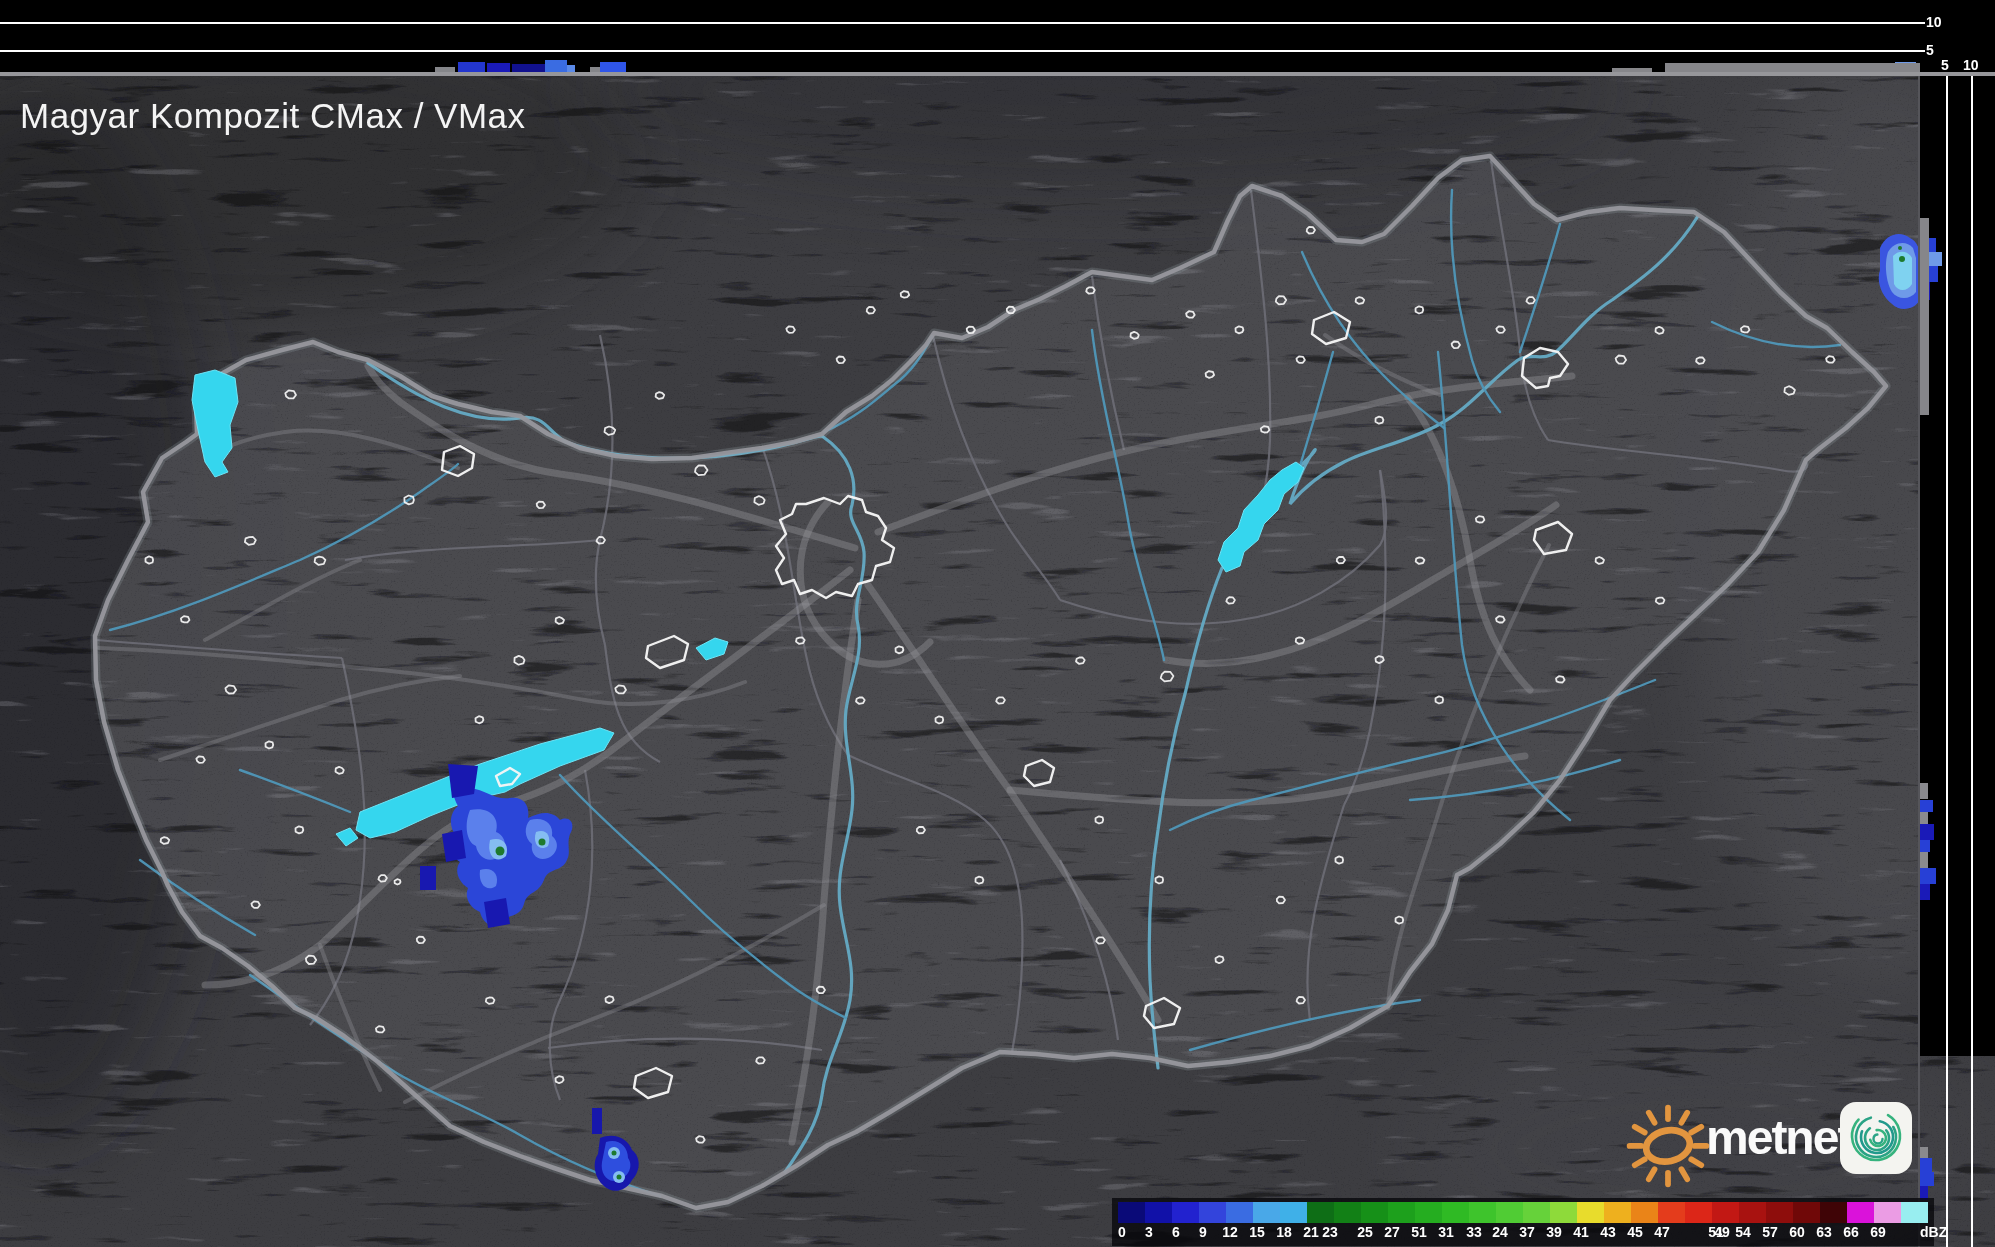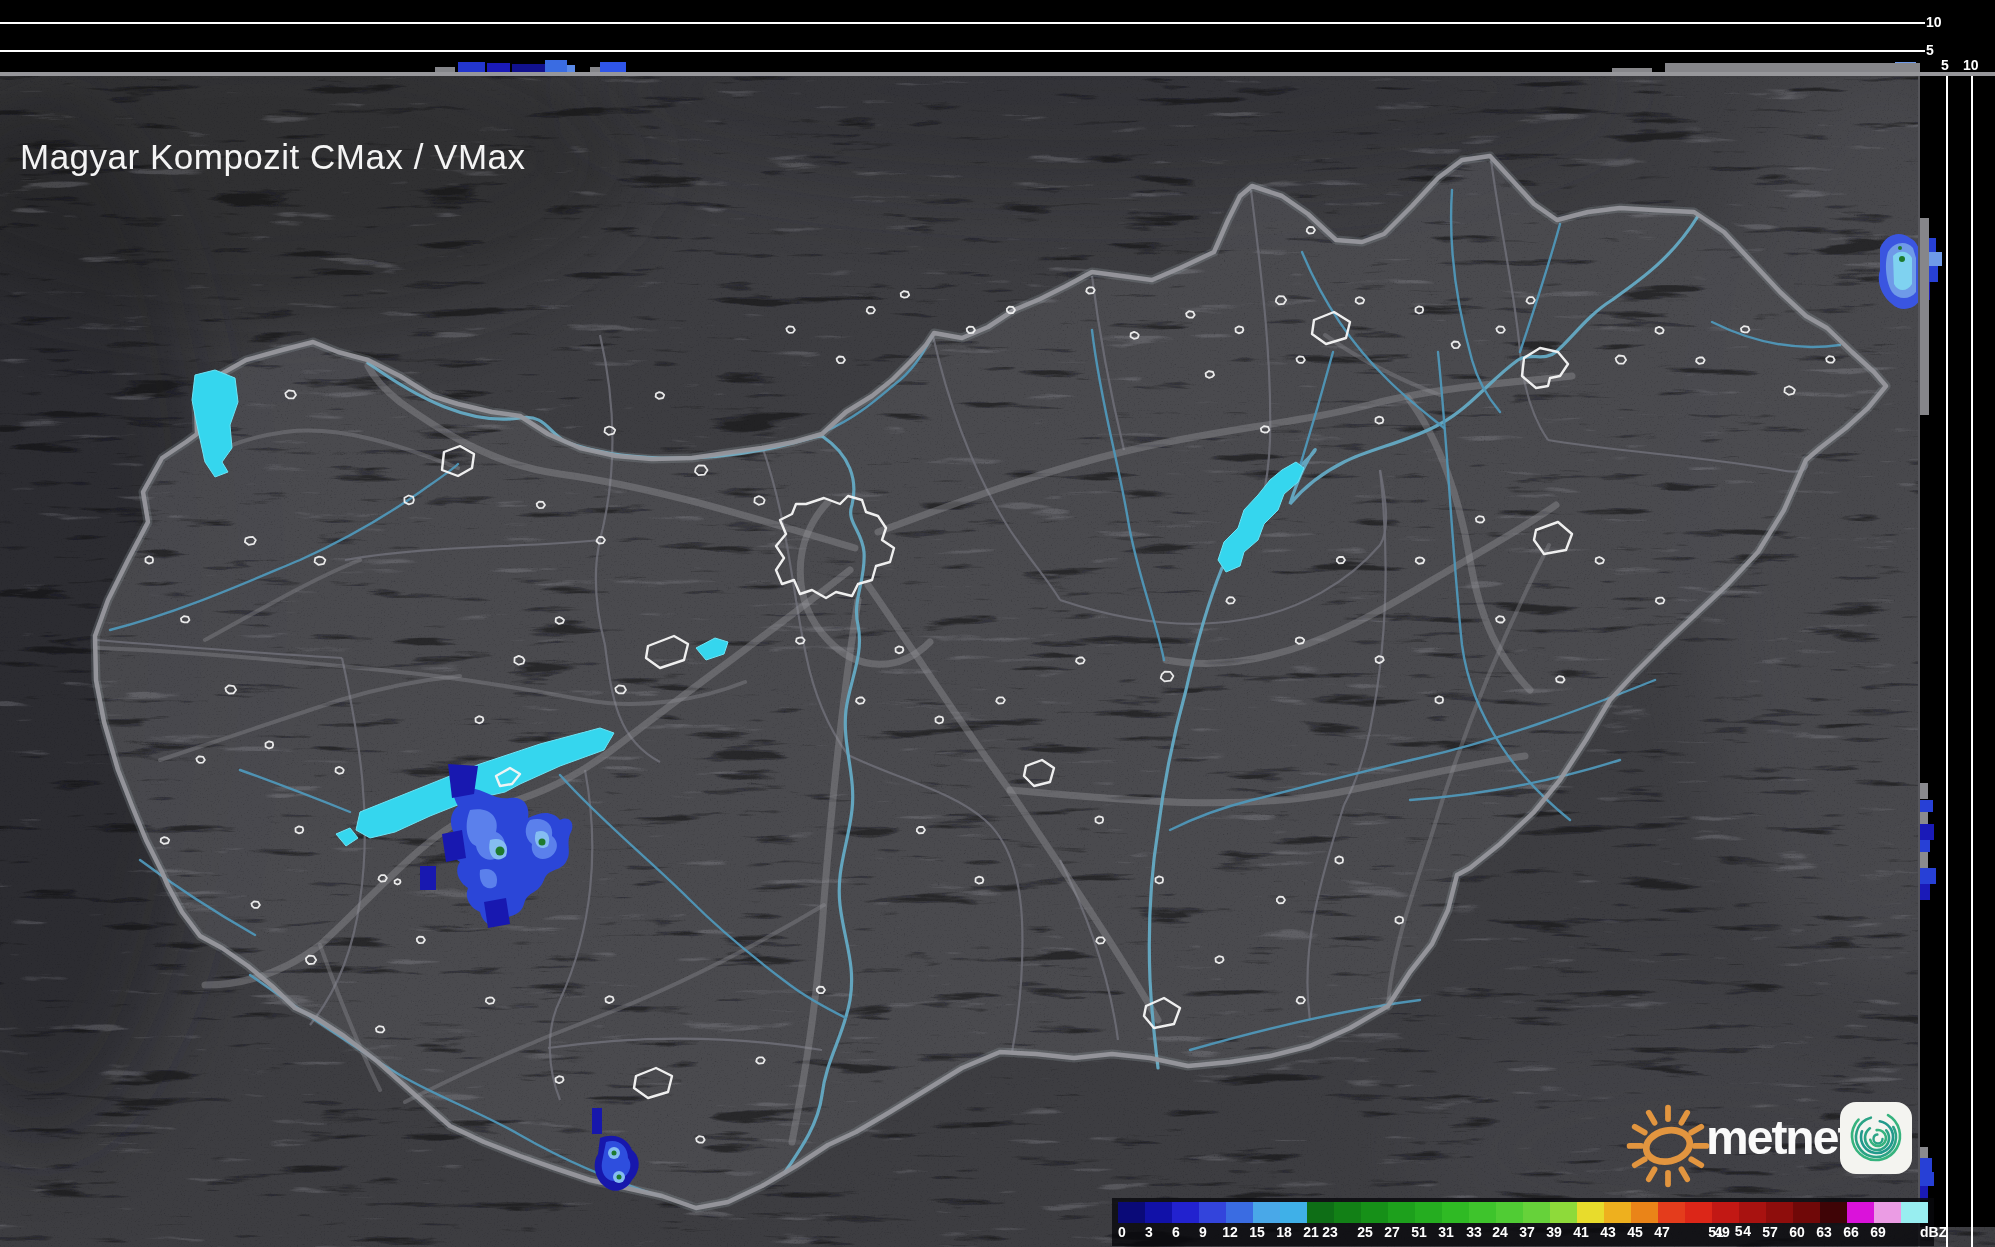--- a/index.html
+++ b/index.html
@@ -13,29 +13,29 @@
   .road-minor{fill:none;stroke:#8d8d92;stroke-width:4;opacity:.38;stroke-linecap:round;}
   .river{fill:none;stroke:#4f97b8;stroke-width:2.4;opacity:.95;stroke-linecap:round;}
   .river-major{fill:none;stroke:#64aac4;stroke-width:3.2;opacity:.95;stroke-linecap:round;}
   .lake{fill:#35d6ee;stroke:#6ce4f6;stroke-width:1;}
   .settlement{fill:none;stroke:#f2f2f2;stroke-width:1.8;opacity:.95;stroke-linejoin:round;}
   .citypath{fill:none;stroke:#f5f5f5;stroke-width:2.4;opacity:.97;stroke-linejoin:round;}
   .echo{stroke:none;}
   
   .panel{position:absolute;background:#000;}
   #top-panel{left:0;top:0;width:1920px;height:72px;}
-  #right-panel{left:1920px;top:0;width:75px;height:1227px;}
+  #right-panel{left:1920px;top:0;width:75px;height:1056px;}
   .hgrid{position:absolute;left:0;width:1920px;height:2px;background:#fff;}
   .vgrid{position:absolute;top:76px;width:2px;height:1171px;background:#fff;}
   .axis-label{position:absolute;color:#fff;font-size:14px;font-weight:700;line-height:1;}
   .tick{position:absolute;width:5px;height:2px;background:#fff;}
   #separator{position:absolute;left:0;top:72px;width:1995px;height:4px;background:#96969a;}
   .pe{position:absolute;}
   
-  #title-block{position:absolute;left:20px;top:96px;color:#f4f4f4;margin-top:41px;}
+  #title-block{position:absolute;left:20px;top:96px;color:#f4f4f4;}
   #main-title{font-size:35px;font-weight:400;letter-spacing:.5px;}
   #timestamp{font-size:21px;font-weight:400;margin-top:10px;}
   
   #colorbar{position:absolute;left:1112px;top:1198px;width:822px;height:48px;
             background:rgba(8,8,11,.80);}
   #cb-strip{position:absolute;left:6px;top:4px;width:810px;height:21px;display:flex;}
   .cb-cell{flex:1;}
   .cb-tick{position:absolute;top:26px;transform:translateX(-50%);color:#fff;
            font-size:14px;font-weight:700;}
   #cb-unit{position:absolute;top:26px;color:#fff;font-size:14px;font-weight:700;}
@@ -398,21 +398,21 @@
     <span class="cb-tick" style="left: 362px;">33</span>
     <span class="cb-tick" style="left: 388px;">24</span>
     <span class="cb-tick" style="left: 415px;">37</span>
     <span class="cb-tick" style="left: 442px;">39</span>
     <span class="cb-tick" style="left: 469px;">41</span>
     <span class="cb-tick" style="left: 496px;">43</span>
     <span class="cb-tick" style="left: 523px;">45</span>
     <span class="cb-tick" style="left: 550px;">47</span>
     <span class="cb-tick" style="left: 610px;">49</span>
     <span class="cb-tick" style="left: 604px;">51</span>
-    <span class="cb-tick" style="left: 631px; font-family: Liberation Mono, monospace;">54</span>
+    <span class="cb-tick" style="left: 631px;">54</span>
     <span class="cb-tick" style="left: 658px;">57</span>
     <span class="cb-tick" style="left: 685px;">60</span>
     <span class="cb-tick" style="left: 712px;">63</span>
     <span class="cb-tick" style="left: 739px;">66</span>
     <span class="cb-tick" style="left: 766px;">69</span>
     <span class="cb-tick" style="left: 793px;"></span>
     <span id="cb-unit" style="left: 808px;">dBZ</span>
   </div>
 
 <div id="logo">

